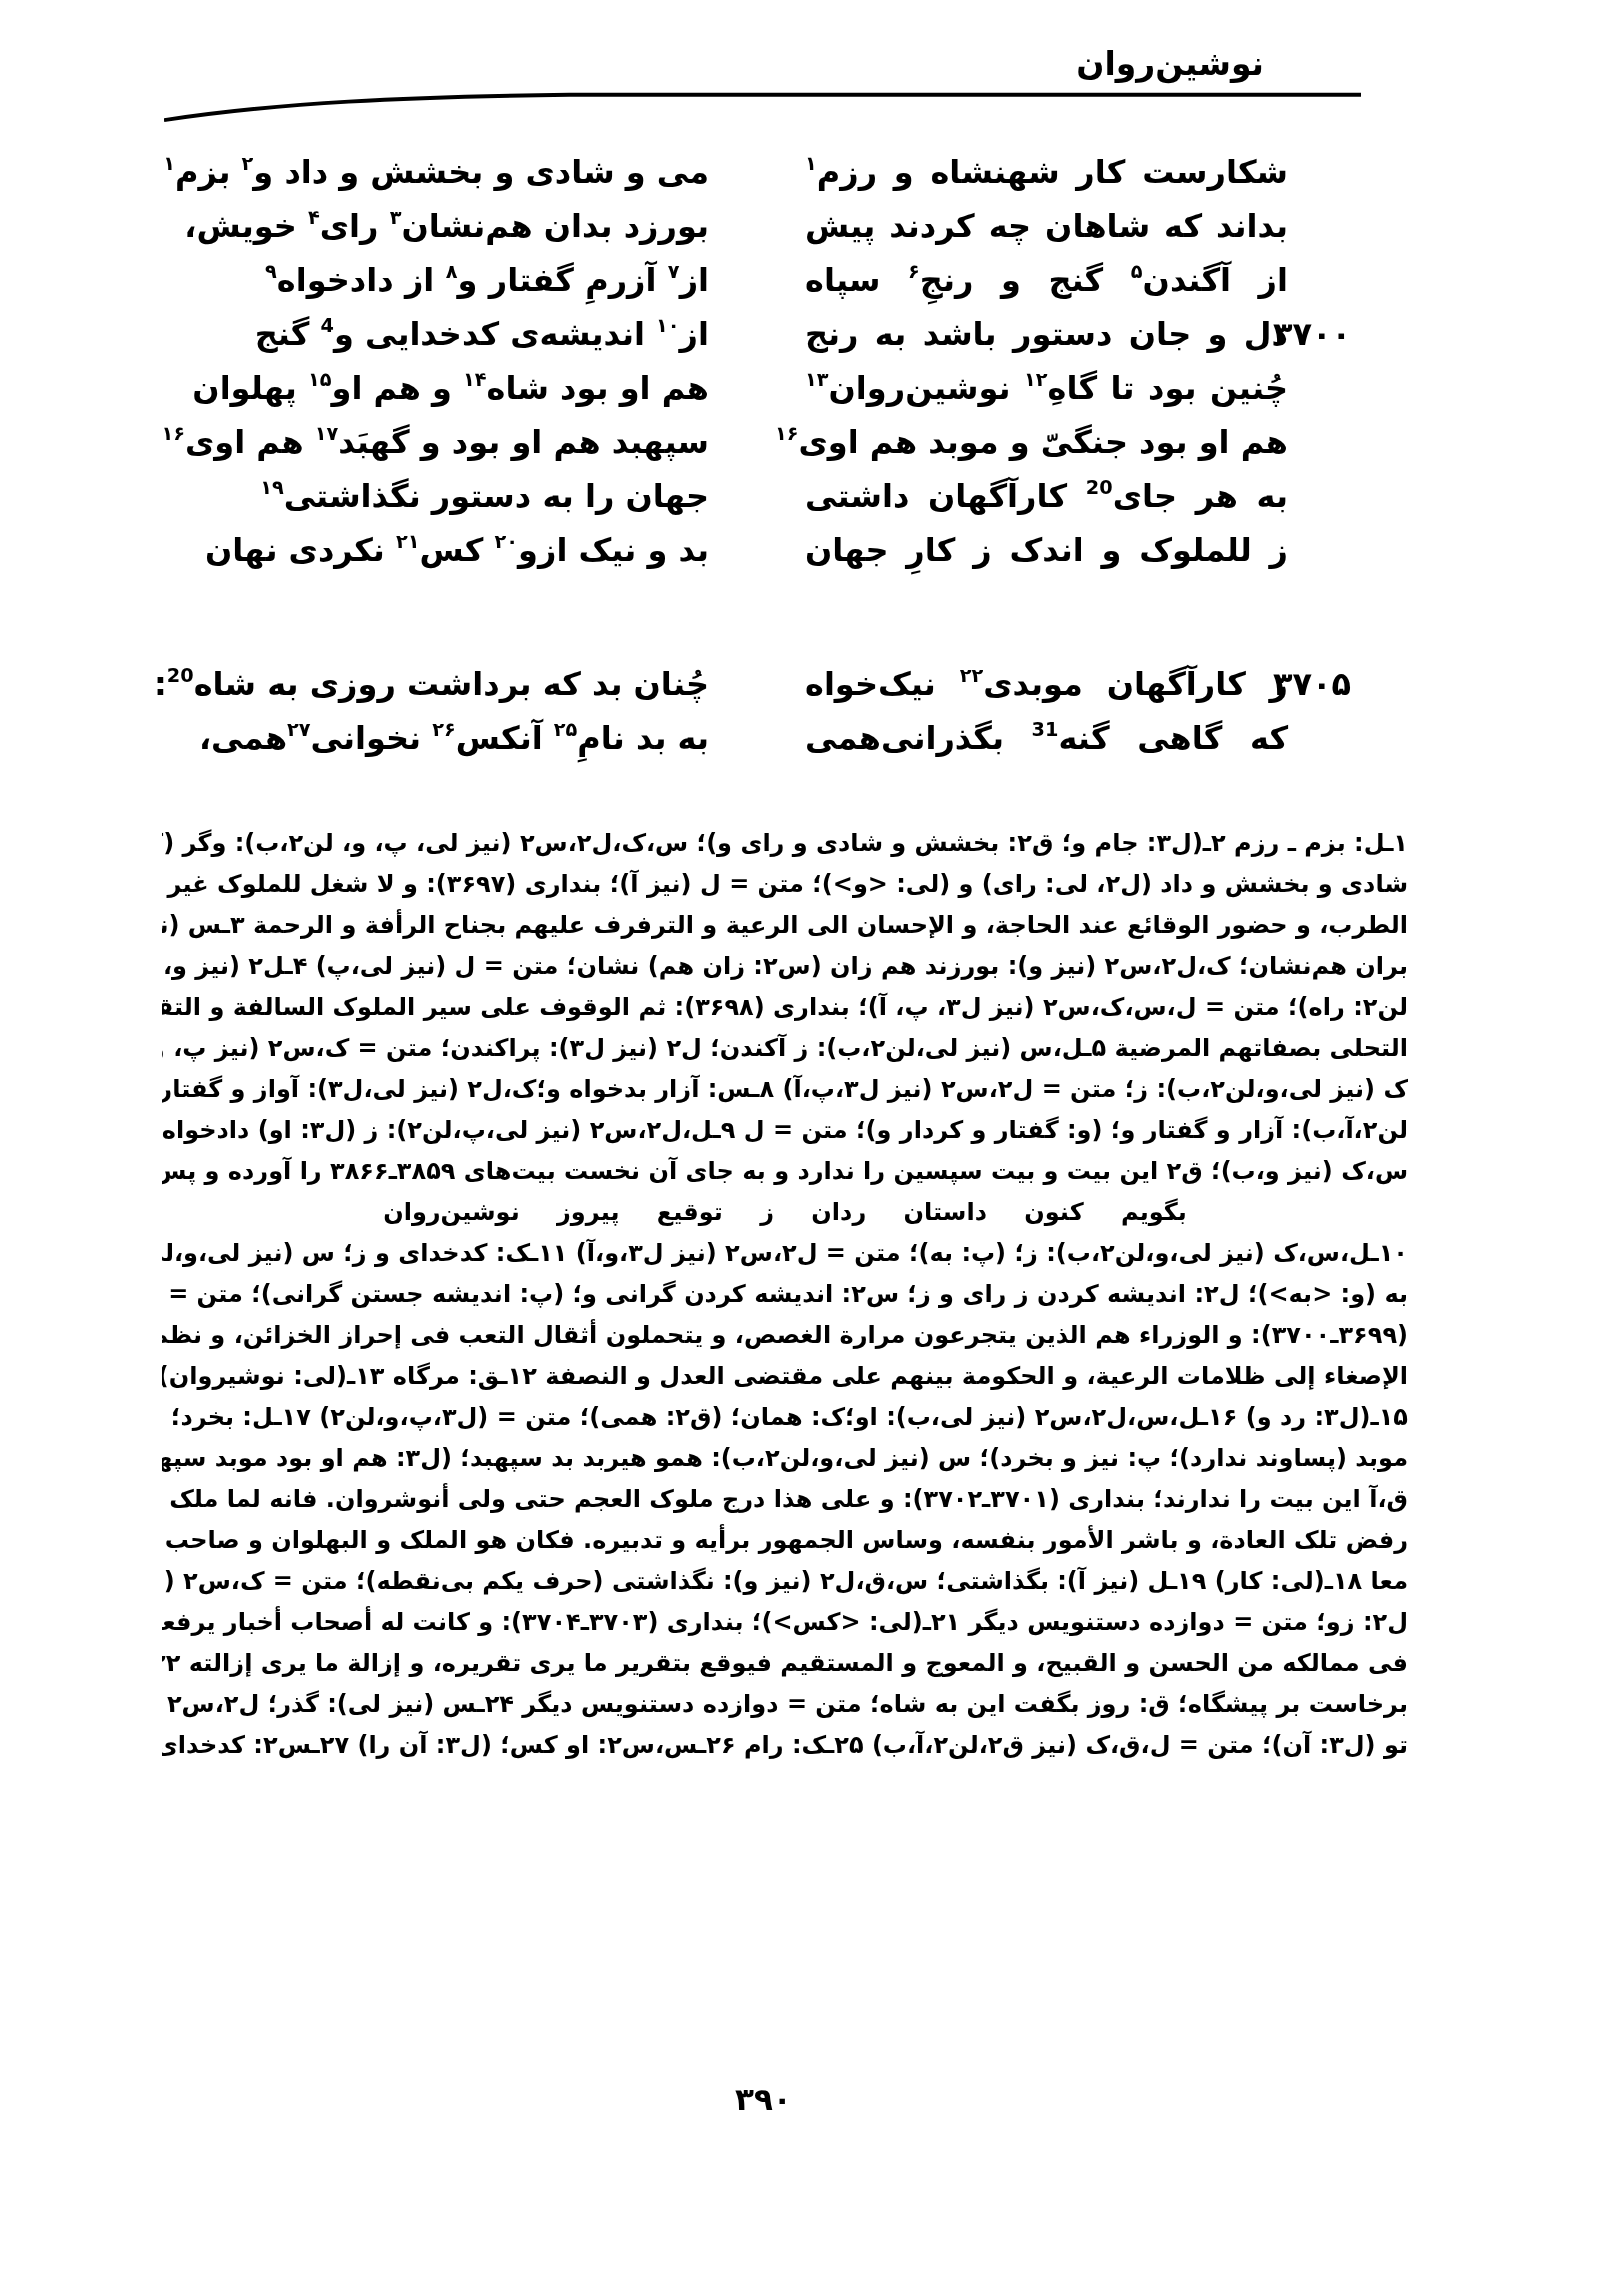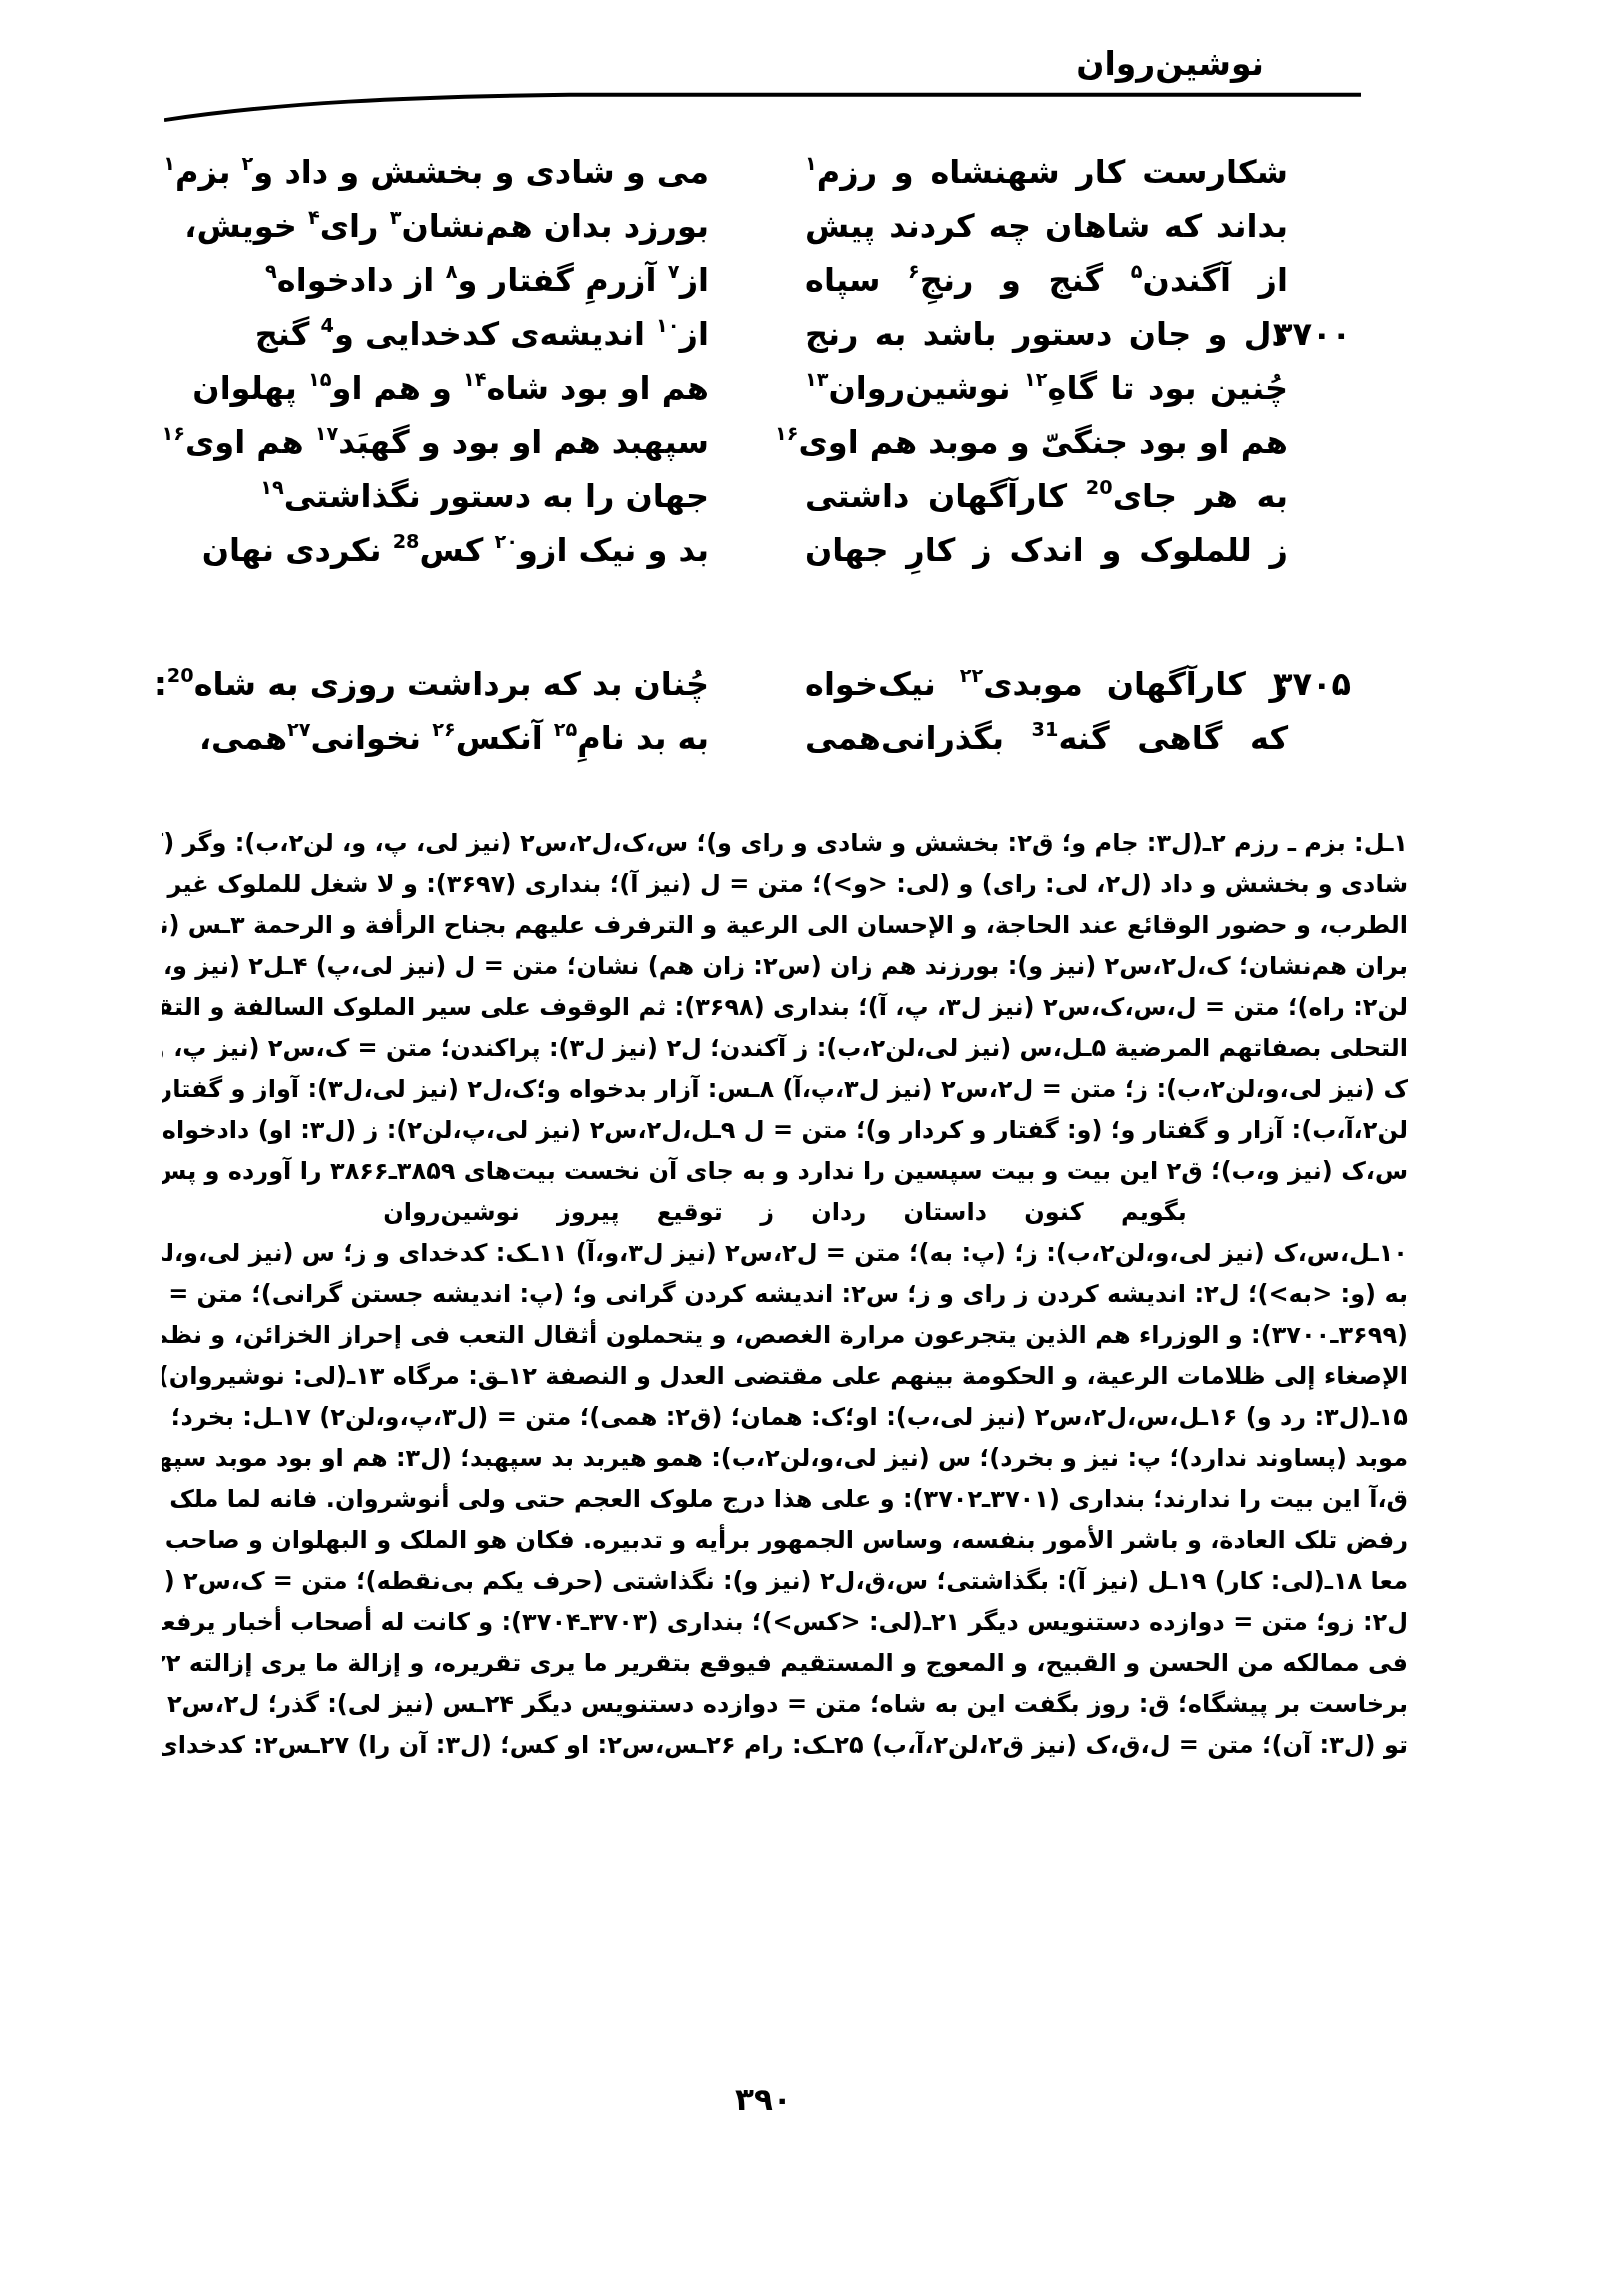--- a/index.html
+++ b/index.html
@@ -56,21 +56,21 @@
       <div class="row">
         <span class="col-right">هم او بود جنگیّ و موبد هم اوی<sup>۱۶</sup></span>
         <span class="col-left">سپهبد هم او بود و گهبَد<sup>۱۷</sup> هم اوی<sup>۱۶</sup></span>
       </div>
       <div class="row">
         <span class="col-right">به هر جای<sup>20</sup> کارآگهان داشتی</span>
         <span class="col-left">جهان را به دستور نگذاشتی<sup>۱۹</sup></span>
       </div>
       <div class="row">
         <span class="col-right">ز للملوک و اندک ز کارِ جهان</span>
-        <span class="col-left">بد و نیک ازو<sup>۲۰</sup> کس<sup>28</sup> نکردی نهان</span>
+        <span class="col-left">بد و نیک ازو<sup>۲۰</sup> کس<sup>۲۱</sup> نکردی نهان</span>
       </div>
     </div>
   <div class="verse-block block2" id="vb2">
       <div class="row">
         <span class="vnum">۳۷۰۵</span>
         <span class="col-right">ز کارآگهان موبدی<sup>۲۲</sup> نیک‌خواه</span>
         <span class="col-left">چُنان بد که برداشت روزی به شاه<sup>20</sup>:</span>
       </div>
       <div class="row">
         <span class="col-right">که گاهی گنه<sup>31</sup> بگذرانی‌همی</span>

